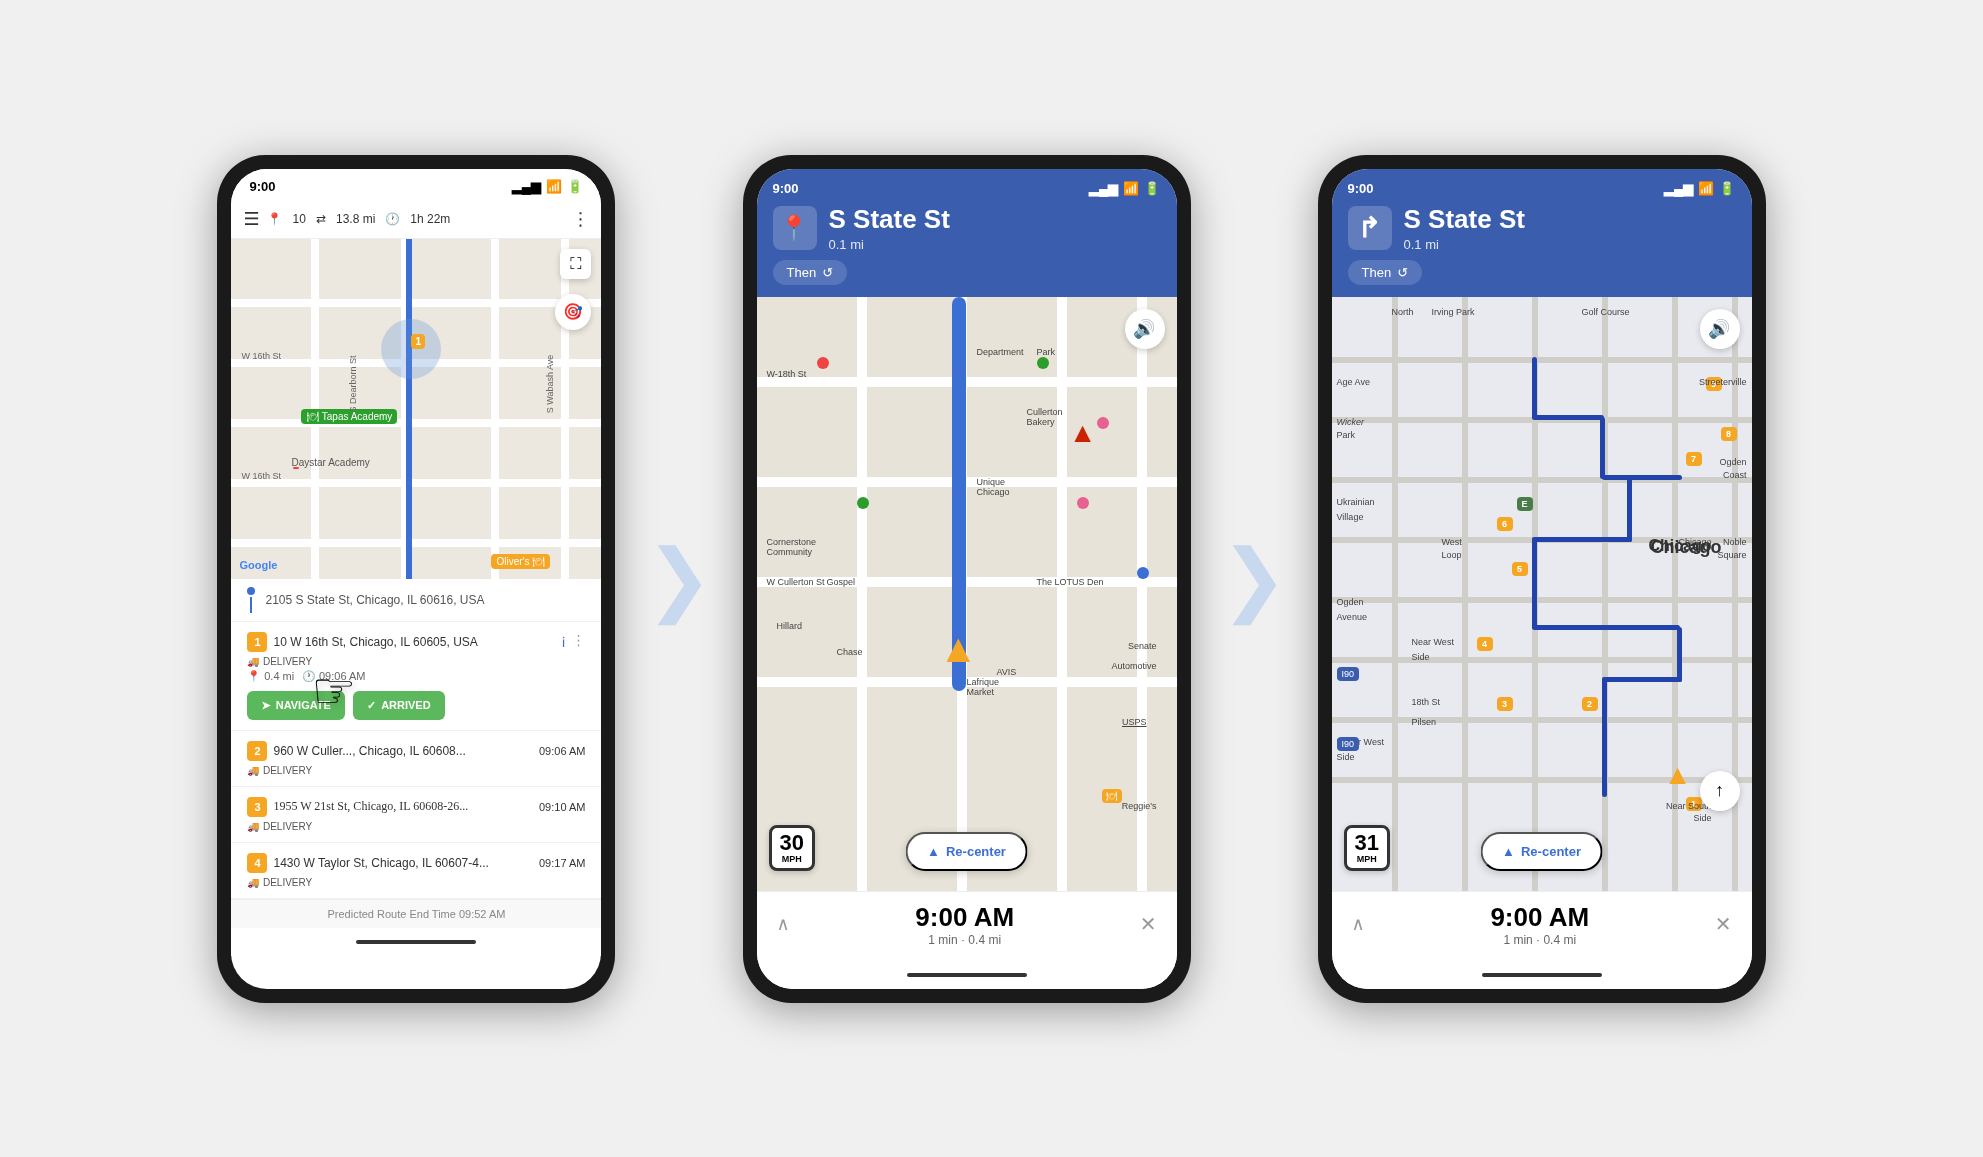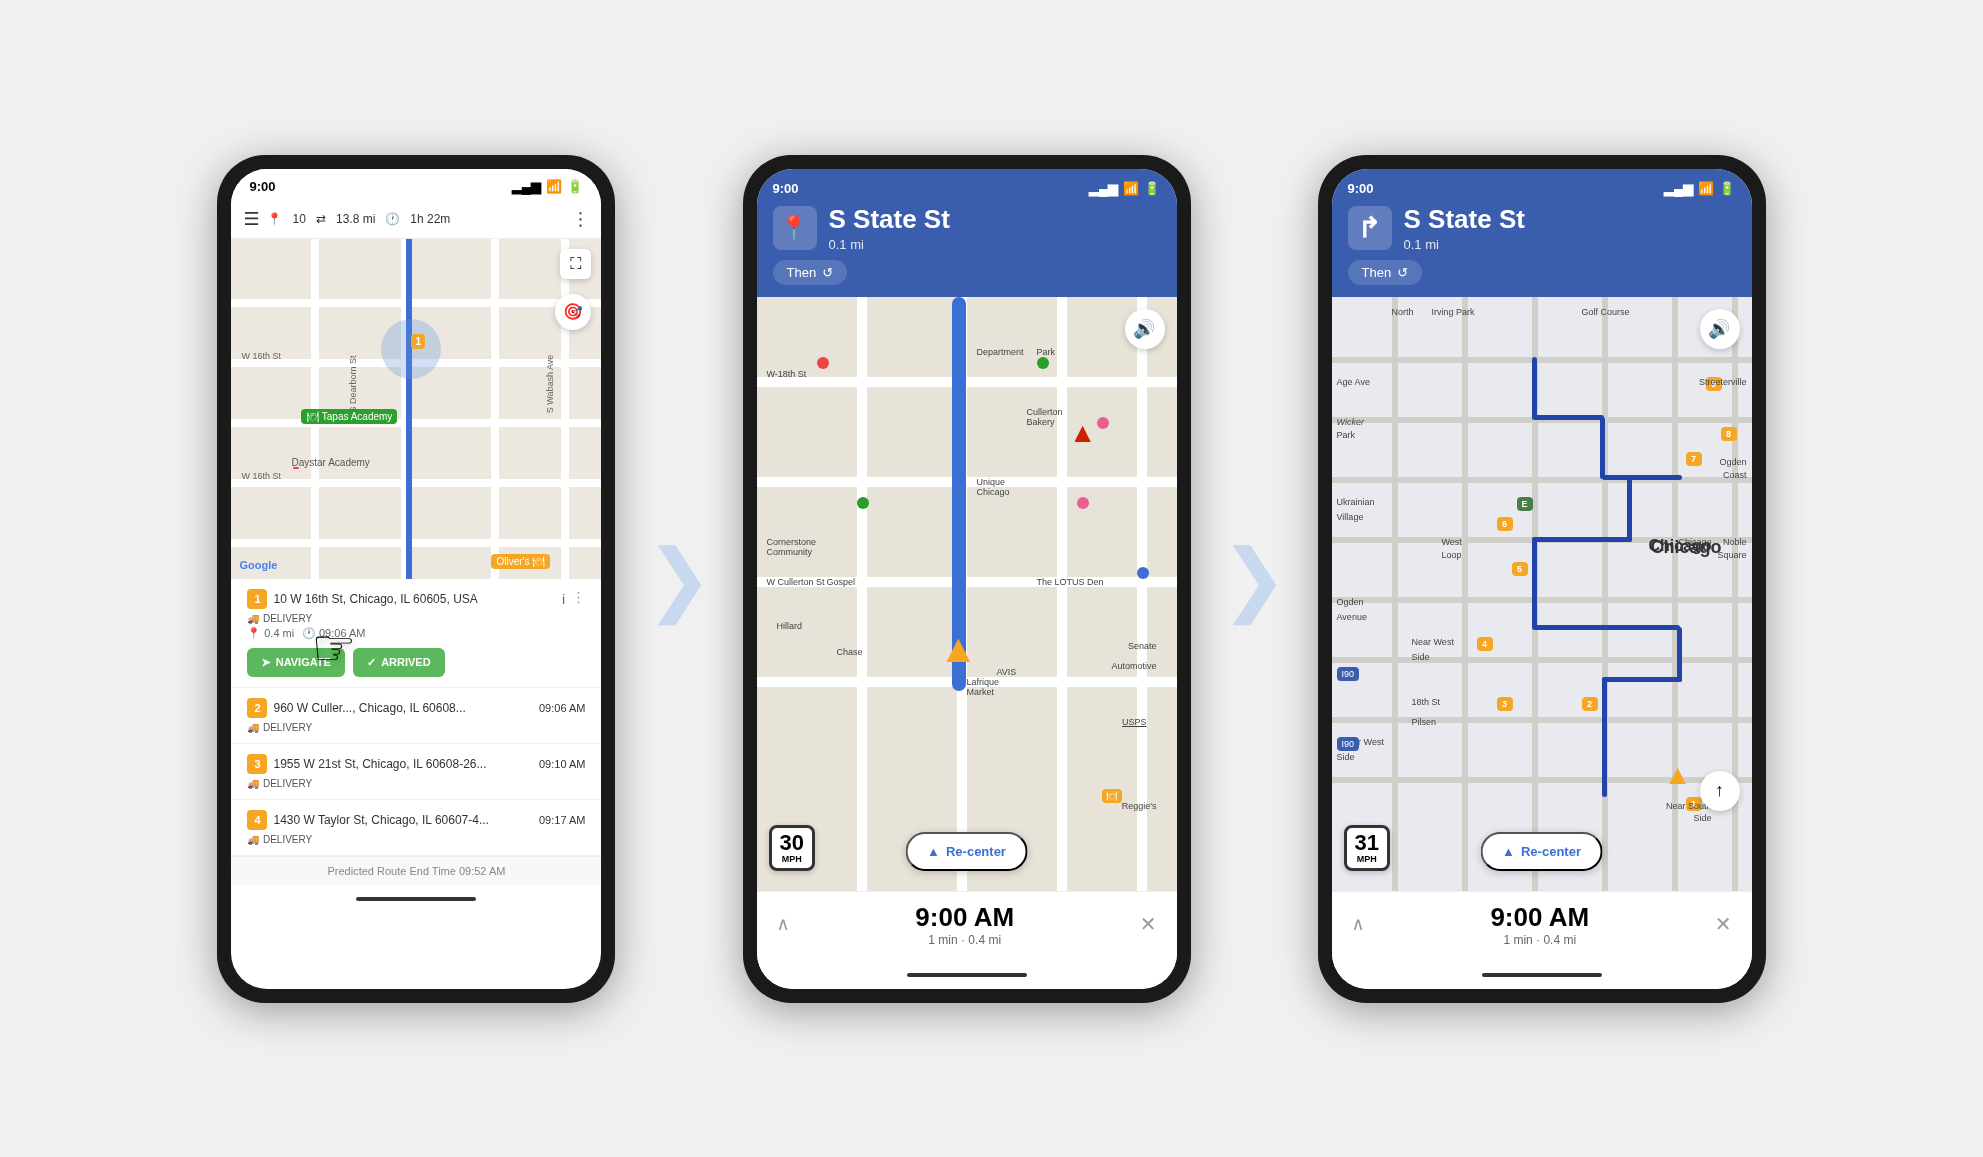--- a/index.html
+++ b/index.html
@@ -678,20 +678,27 @@
         <div class="street-label-v" style="left: 93px; top: 140px;">S Dearborn St</div>
 
         <div class="google-logo">Google</div>
 
         <div class="map-zoom-btn">⛶</div>
         <div class="map-location-btn">🎯</div>
       </div>
 
       <div class="stop-list">
 
+        <div style="padding: 8px 16px; display:flex; gap:10px; align-items:center; border-bottom: 1px solid #f0f0f0;">
+          <div style="display:flex; flex-direction:column; align-items:center; gap:2px;">
+            <div style="width:8px;height:8px;background:#3c6fd4;border-radius:50%;"></div>
+            <div style="width:2px;height:16px;background:#3c6fd4;"></div>
+          </div>
+          <span style="font-size:12px;color:#555;">2105 S State St, Chicago, IL 60616, USA</span>
+        </div>
 
         <div class="stop-item" style="position:relative;">
           <div class="stop-header">
             <div style="display:flex;align-items:center;gap:6px;">
               <span class="stop-num-badge">1</span>
               <span style="font-size:12px;color:#333;">10 W 16th St, Chicago, IL 60605, USA</span>
             </div>
             <div style="display:flex;gap:6px;">
               <span class="info-icon">ℹ</span>
               <span style="font-size:14px;color:#999;">⋮</span>
@@ -730,21 +737,21 @@
           <div class="delivery-badge" style="margin-top:4px;">
             <span>🚚</span>
             <span>DELIVERY</span>
           </div>
         </div>
 
         <div class="stop-item">
           <div class="stop-header">
             <div style="display:flex;align-items:center;gap:6px;">
               <span class="stop-num-badge">3</span>
-              <span style="font-size:12px;color:#333;">1955 W 21st St, Chicago, IL 60608-26...</span>
+              <span style="font-size:12px;color:#333;font-family:Liberation Serif, serif;">1955 W 21st St, Chicago, IL 60608-26...</span>
             </div>
             <span style="font-size:11px;color:#333;">09:10 AM</span>
           </div>
           <div class="delivery-badge" style="margin-top:4px;">
             <span>🚚</span>
             <span>DELIVERY</span>
           </div>
         </div>
 
         <div class="stop-item">

